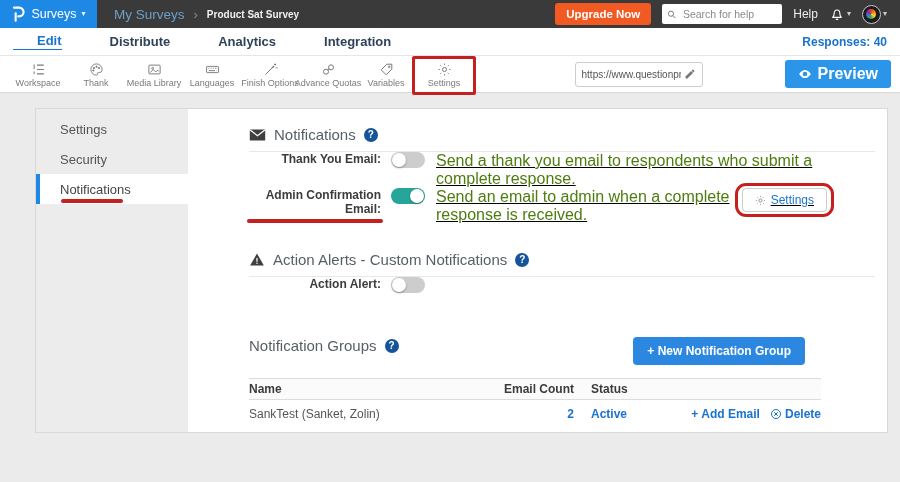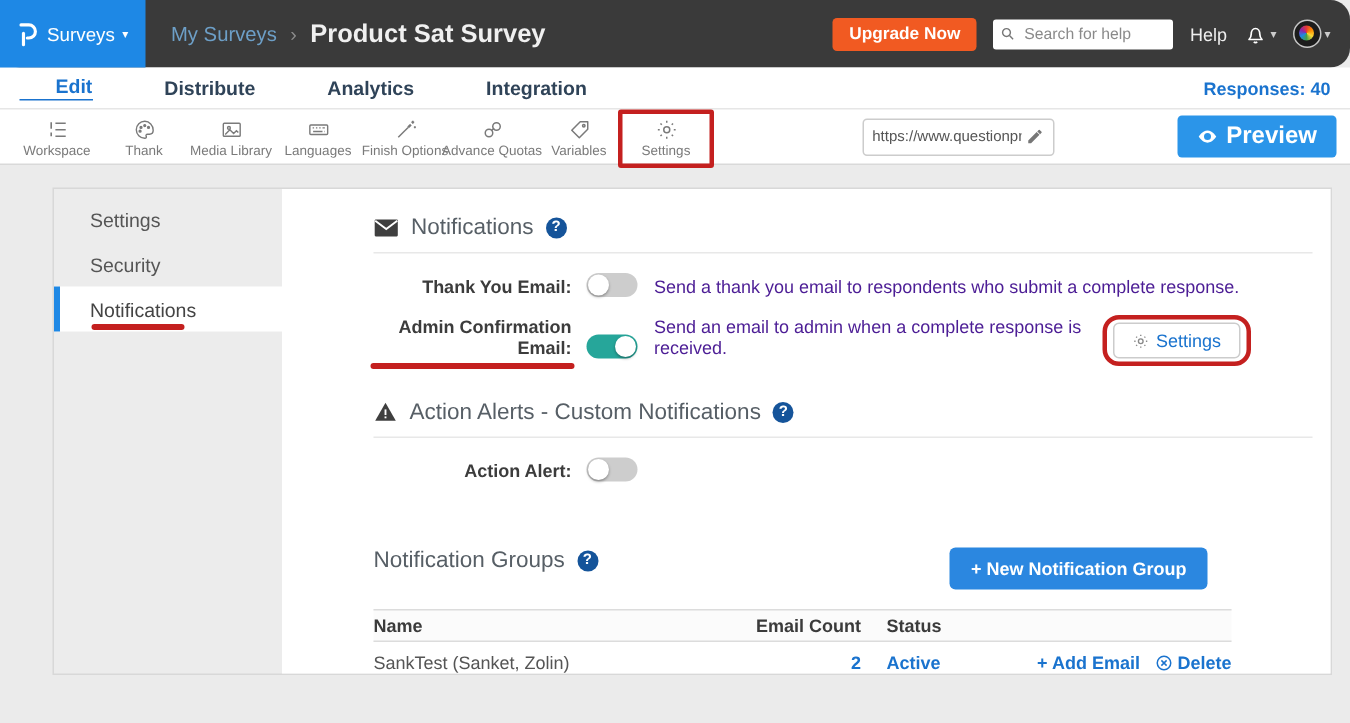--- a/index.html
+++ b/index.html
@@ -4,30 +4,30 @@
 <style>
   :root{
     --brand-blue:#1e88e5; --link-blue:#1a73ce; --upgrade-orange:#f15a22;
     --toggle-teal:#26a69a; --annotation-red:#c4201f; --topbar-dark:#3a3a3a;
   }
   *{box-sizing:border-box;}
   html,body{margin:0;padding:0;width:900px;height:482px;overflow:hidden;
     font-family:"Liberation Sans", sans-serif; background:#ebebeb;}
 
   
-  .topbar{height:45px;background:var(--topbar-dark);display:flex;align-items:center;border-radius:13px;}
+  .topbar{height:28px;background:var(--topbar-dark);display:flex;align-items:center;}
   .logo-block{width:97px;height:100%;background:var(--brand-blue);display:flex;
     align-items:center;justify-content:center;gap:5px;cursor:pointer;}
   .logo-block svg{flex:none;}
   .logo-label{color:#fff;font-size:12.5px;}
   .caret{color:#fff;font-size:8px;line-height:1;}
   .breadcrumb{display:flex;align-items:center;gap:9px;margin-left:17px;}
   .bc-link{color:#6d9fc7;font-size:13.5px;cursor:pointer;}
   .bc-sep{color:#8b8b8b;font-size:13px;}
-  .bc-current{color:#f0f0f0;font-size:17px;font-weight:700;}
+  .bc-current{color:#f0f0f0;font-size:10px;font-weight:700;}
   .topbar-right{margin-left:auto;display:flex;align-items:center;gap:11px;padding-right:13px;}
   .upgrade{background:var(--upgrade-orange);color:#fff;border:none;border-radius:3px;
     font-family:inherit;font-weight:700;font-size:11.5px;padding:5px 11px;cursor:pointer;}
   .searchbox{width:120px;height:20px;background:#fff;border-radius:2px;display:flex;
     align-items:center;padding:0 5px;gap:4px;}
   .searchbox input{border:none;outline:none;width:100%;font-family:Liberation Sans, sans-serif;font-size:10.5px;
     color:#444;background:transparent;}
   .searchbox input::placeholder{color:#8a8a8a;}
   .help-link{color:#eee;font-size:12px;cursor:pointer;}
   .icon-wrap{display:flex;align-items:center;gap:2px;cursor:pointer;}
@@ -70,32 +70,32 @@
   .nav-annotation{position:absolute;left:21px;bottom:1px;width:62px;height:4px;
     background:var(--annotation-red);border-radius:2px;}
 
   .content{flex:1;background:#fff;padding:17px 12px 0 61px;}
   .section-head{display:flex;align-items:center;gap:8px;}
   .section-title{font-size:15px;color:#575f66;}
   .qicon{width:14px;height:14px;border-radius:50%;background:#15549a;color:#fff;font-size:10px;
     font-weight:700;display:flex;align-items:center;justify-content:center;cursor:pointer;}
   .divider{border-bottom:1px solid #e8e8e8;margin-top:8px;}
 
-  .toggle-row{display:flex;align-items:flex-end;margin-top:13px;}
+  .toggle-row{display:flex;align-items:flex-start;text-decoration:underline;}
   .row-label{width:132px;flex:none;text-align:right;font-size:12px;font-weight:700;color:#3c3c3c;}
   .lbl-inner{position:relative;display:inline-block;}
   .label-annotation{position:absolute;left:-2px;right:-2px;bottom:-7px;height:4px;
     background:var(--annotation-red);border-radius:2px;}
   .toggle{width:34px;height:16px;border-radius:9px;background:#cdcdcd;position:relative;
     margin-left:10px;flex:none;cursor:pointer;}
   .toggle::after{content:"";position:absolute;top:1px;left:1px;width:14px;height:14px;border-radius:50%;
     background:#fff;box-shadow:0 1px 2px rgba(0,0,0,.35);}
   .toggle.on{background:var(--toggle-teal);}
   .toggle.on::after{left:auto;right:1px;}
-  .row-desc{font-size:12px;color:#4c1d95;margin-left:11px;}
+  .row-desc{font-size:16px;color:#4d7c0f;margin-left:11px;}
   .btn-wrap{margin-left:auto;margin-right:48px;position:relative;}
   .settings-btn{background:#fff;border:1px solid #ccc;border-radius:4px;color:var(--link-blue);
     font-family:inherit;font-size:12px;padding:4px 12px;display:flex;align-items:center;gap:5px;cursor:pointer;}
   .btn-annotation{position:absolute;inset:-5px -7px;border:3px solid var(--annotation-red);
     border-radius:11px;pointer-events:none;}
 
   .section2{margin-top:27px;}
   .section3{margin-top:44px;display:flex;align-items:flex-start;}
   .section3 .section-head{gap:8px;}
   .new-group-btn{margin-left:auto;margin-right:70px;background:#2b87e0;color:#fff;border:none;

